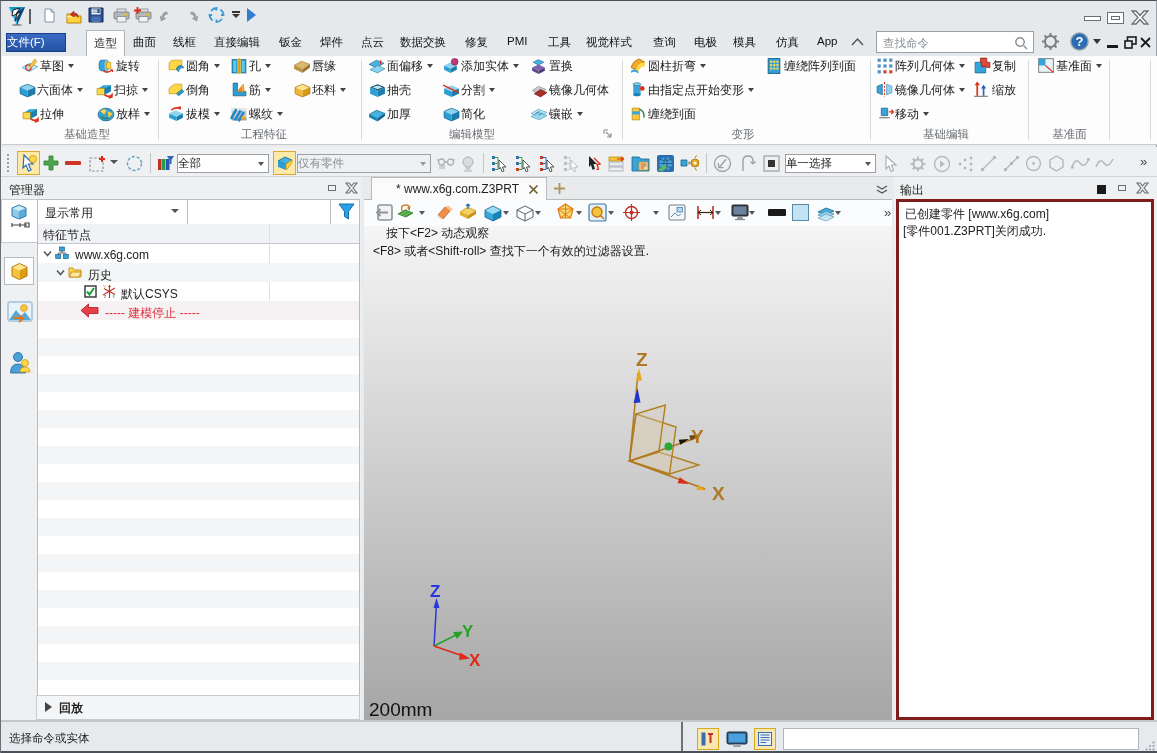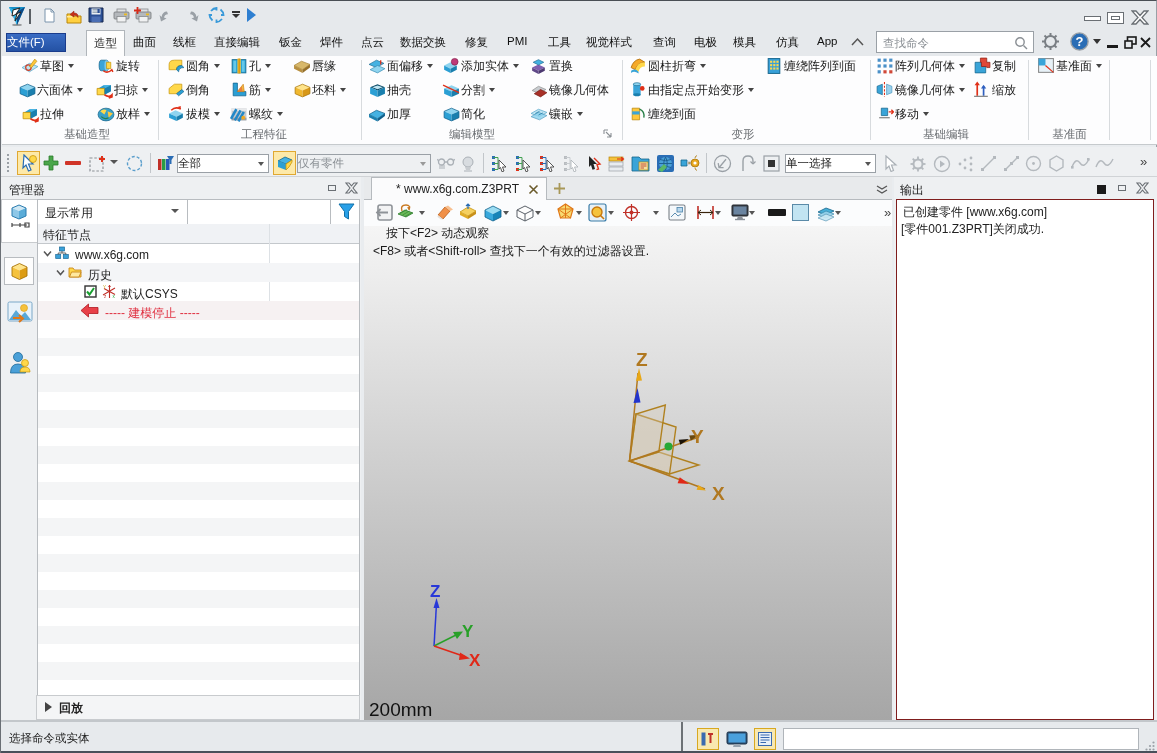--- a/index.html
+++ b/index.html
@@ -31,21 +31,21 @@
 .hib { position:absolute; top:4px; width:23px; height:24px; background:#fde9a9; border:1px solid #e0a832; }
 
 #leftpanel { position:absolute; left:0; top:176px; width:360px; height:543px; background:#eef0f2; }
 #lp-body { position:absolute; left:36px; top:22px; width:323px; height:496px; background:#fff; border:1px solid #b8bcc0;text-decoration:underline; }
 #replay { position:absolute; left:35px; top:518px; width:324px; height:25px; background:#f4f5f6; border:1px solid #c8cbce; font-size:12px; }
 #tabbar { position:absolute; left:363px; top:176px; width:528px; height:23px; background:#e8eaec; border-bottom:1px solid #b6babe; }
 #doctab { position:absolute; left:7px; top:0px; width:176px; height:24px; background:#fbfbfc; border:1px solid #b6babe; border-bottom:none; font-size:12px; }
 #ctoolbar { position:absolute; left:363px; top:199px; width:528px; height:26px; background:#fbfcfd; }
 #canvas { position:absolute; left:363px; top:225px; width:528px; height:494px; background:linear-gradient(#f5f5f5, #a6a6a6); }
 #rightpanel { position:absolute; left:893px; top:176px; width:264px; height:543px; background:#eef0f2; }
-#rp-body { position:absolute; left:2px; top:22px; width:258px; height:521px; background:#fff; border:1px solid #7f1d1d; font-size:12px; }
+#rp-body { position:absolute; left:2px; top:22px; width:258px; height:521px; background:#fff; border:3px solid #7f1d1d; font-size:12px; }
 
 #statusbar { position:absolute; left:0; top:719px; width:1157px; height:34px; background:#e7eaed; border-top:2px solid #c3c7cb; border-bottom:3px solid #49505a; font-size:12px; }
 </style>
 </head>
 <body>
 <div id="app">
   <div id="titlebar">
     <svg class="abs" style="left:7px;top:3px" width="18" height="22" viewBox="0 0 18 22">
       <path d="M1 3 L17 3 L9 21 Z" fill="#1790c8"></path>
       <path d="M1 3 L9 8 L9 21 Z" fill="#30b4e8"></path>

